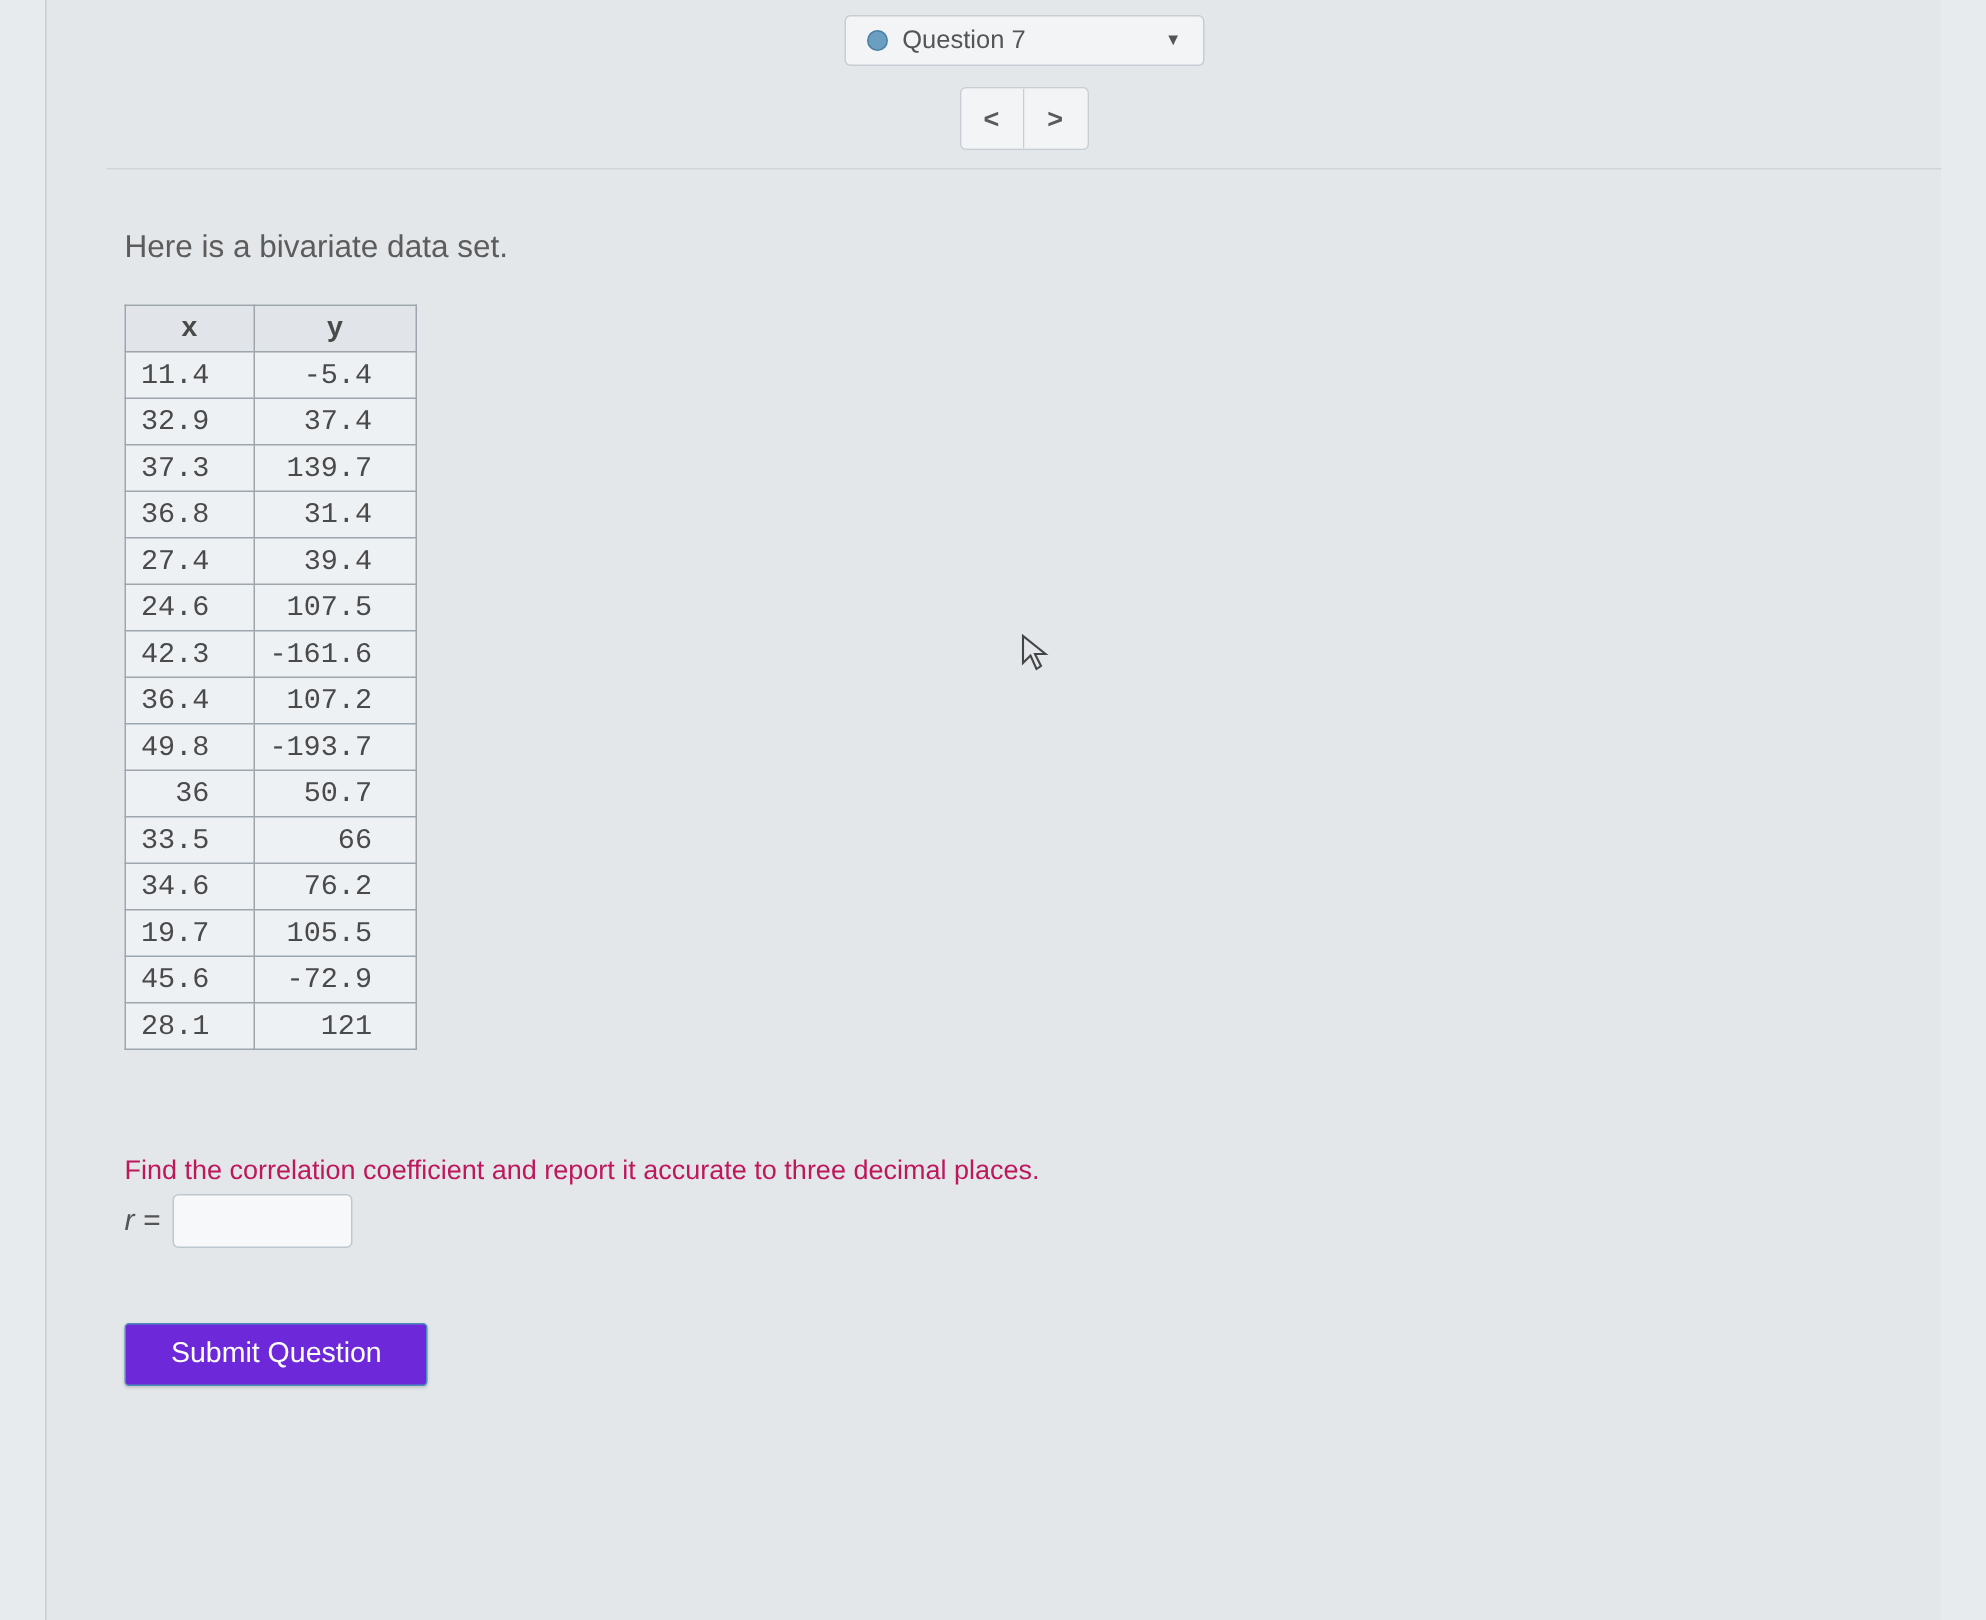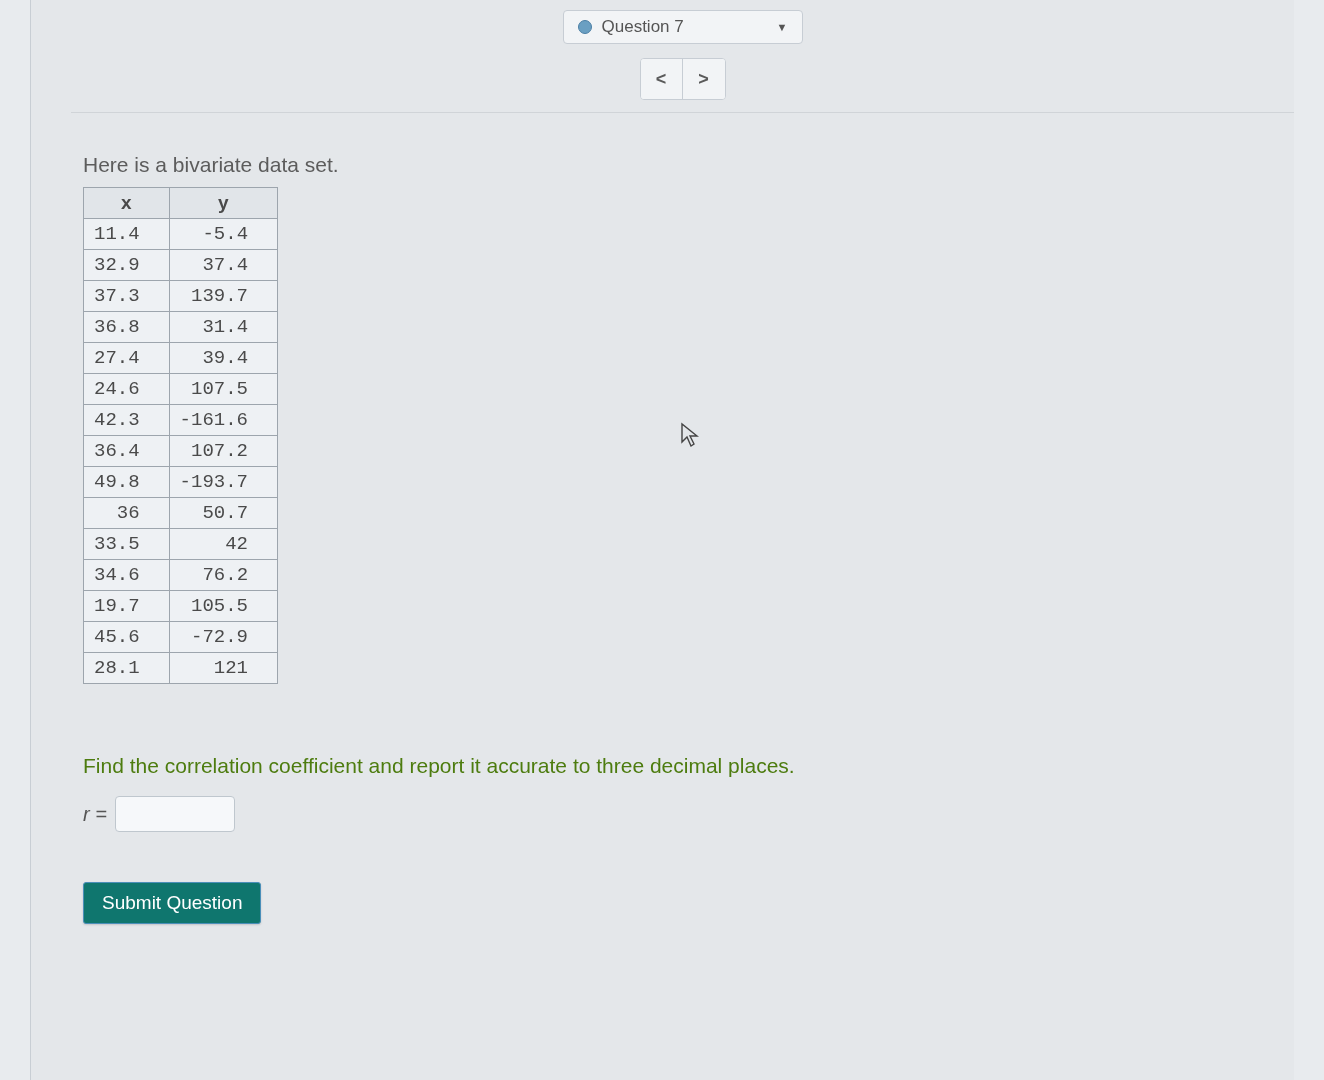--- a/index.html
+++ b/index.html
@@ -78,21 +78,21 @@
     }
     .nav-btn:first-child {
       border-right: 1px solid #c7cdd4;
     }
     .content {
       padding: 40px 0 0 52px;
     }
     .intro {
       color: #5c5c5c;
       font-size: 21px;
-      margin-bottom: 10px;
+      margin-bottom: 26px;
     }
     .data-table {
       border-collapse: collapse;
       background: #eef1f4;
       margin-bottom: 70px;
     }
     .data-table th,
     .data-table td {
       border: 1px solid #9da5ad;
       padding: 4px 10px;
@@ -106,23 +106,23 @@
       width: 80px;
     }
     .data-table td {
       text-align: right;
       padding-right: 29px;
       font-family: Liberation Mono, monospace;
     }
     .data-table td:first-child { width: 68px; }
     .data-table td:last-child { width: 86px; text-align: right; }
     .prompt {
-      color: #4d7c0f;
-      font-size: 21px;
-      margin-bottom: 18px;
+      color: #be185d;
+      font-size: 18px;
+      margin-bottom: 5px;
     }
     .answer-row {
       display: flex;
       align-items: center;
       gap: 8px;
       margin-bottom: 50px;
       font-size: 20px;
     }
     .answer-row .rlabel {
       font-style: italic;
@@ -131,25 +131,25 @@
     .answer-input {
       width: 120px;
       height: 36px;
       border: 1px solid #bfc7ce;
       border-radius: 4px;
       background: #f6f8fa;
       padding: 4px 8px;
       font-size: 18px;
     }
     .submit-btn {
-      background: #0f766e;
+      background: #6d28d9;
       border: 1px solid #4a8fb9;
       color: #fff;
       font-size: 19px;
-      padding: 9px 18px;
+      padding: 9px 30px;
       border-radius: 3px;
       cursor: pointer;
       box-shadow: 0 1px 2px rgba(0,0,0,0.15);
     }
     .cursor-icon {
       position: absolute;
       left: 680px;
       top: 422px;
       font-size: 22px;
       color: #3a3a3a;
@@ -218,21 +218,21 @@
           <tr>
             <td>49.8</td>
             <td>-193.7</td>
           </tr>
           <tr>
             <td>36</td>
             <td>50.7</td>
           </tr>
           <tr>
             <td>33.5</td>
-            <td>42</td>
+            <td>66</td>
           </tr>
           <tr>
             <td>34.6</td>
             <td>76.2</td>
           </tr>
           <tr>
             <td>19.7</td>
             <td>105.5</td>
           </tr>
           <tr>

